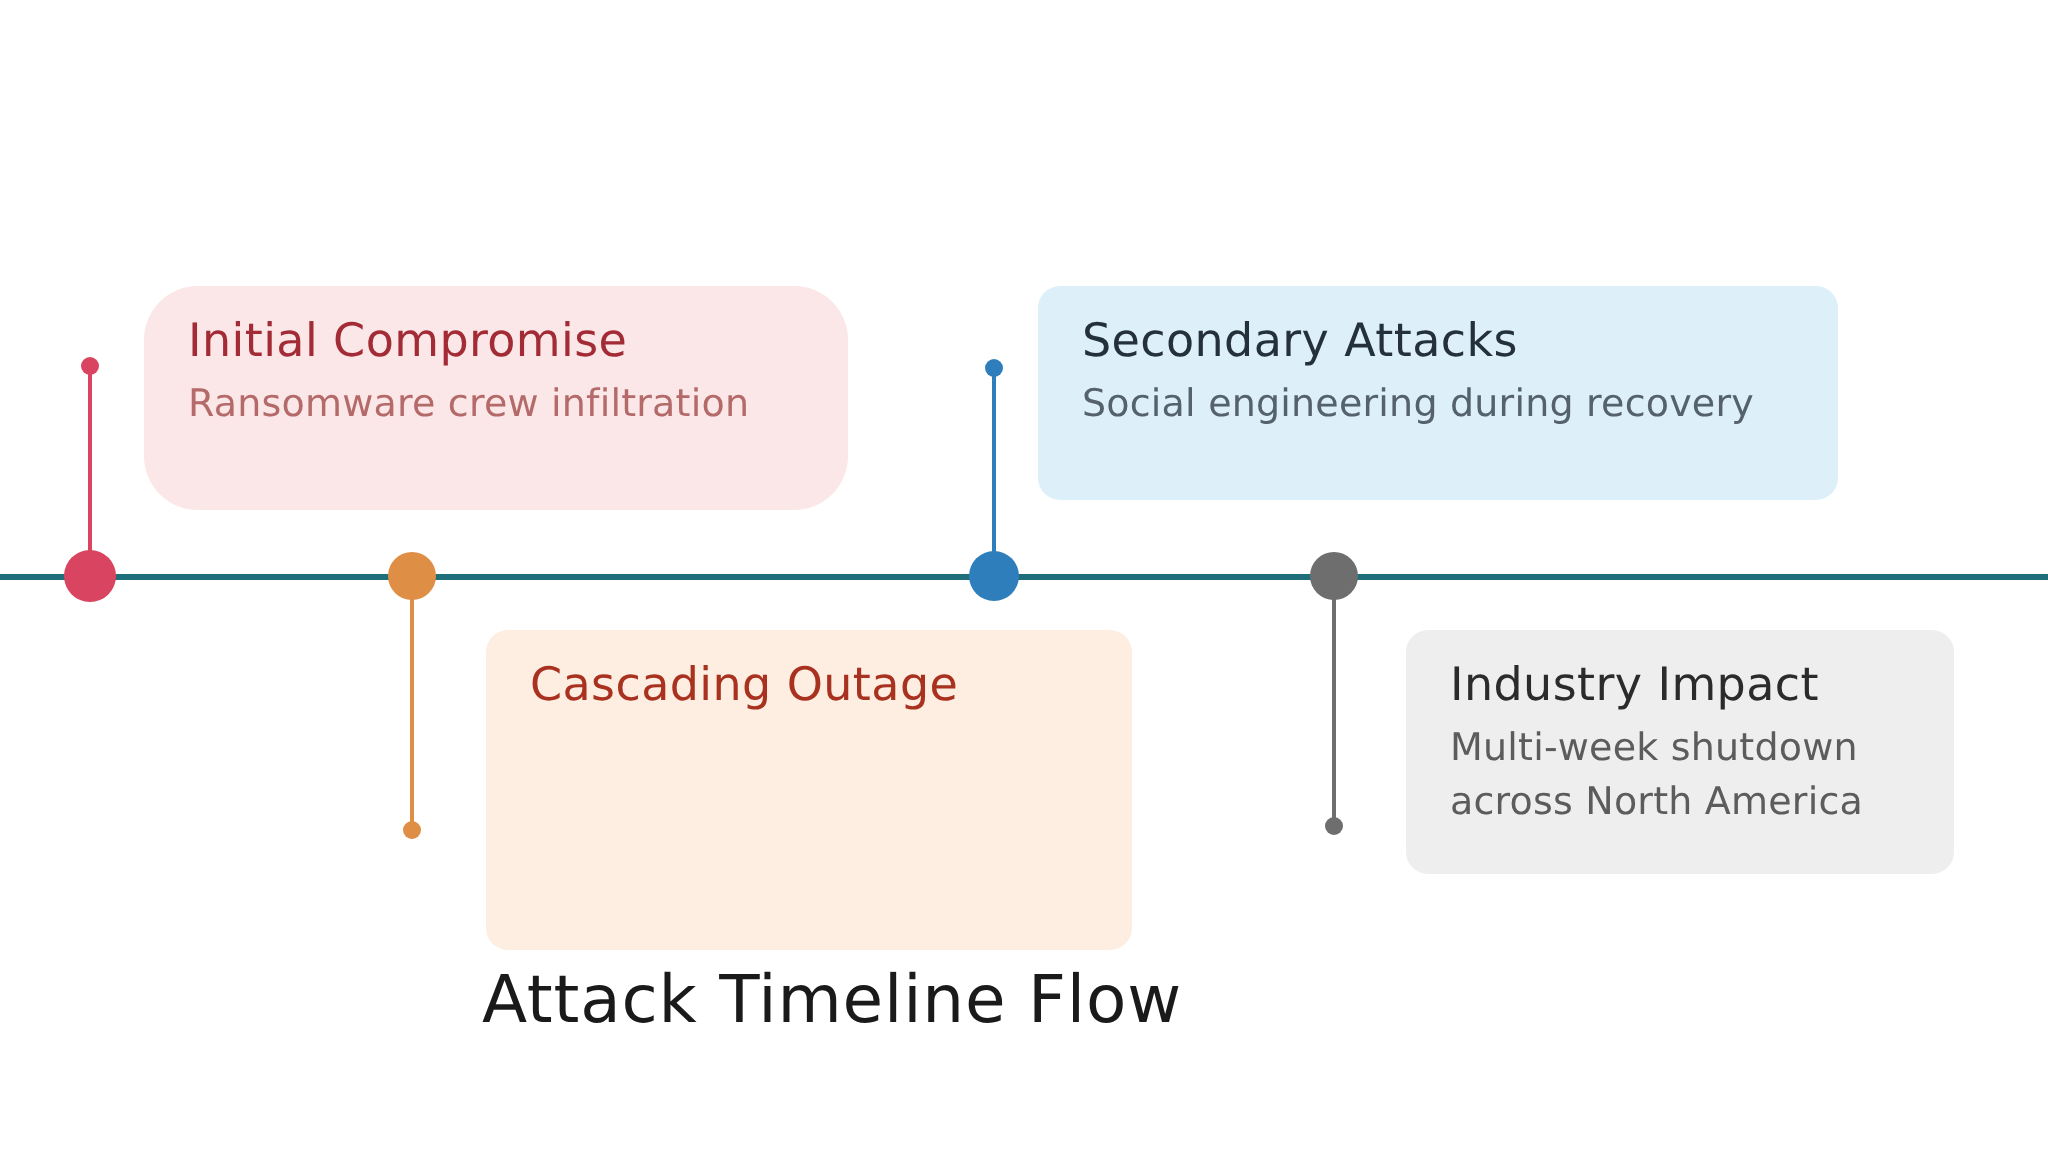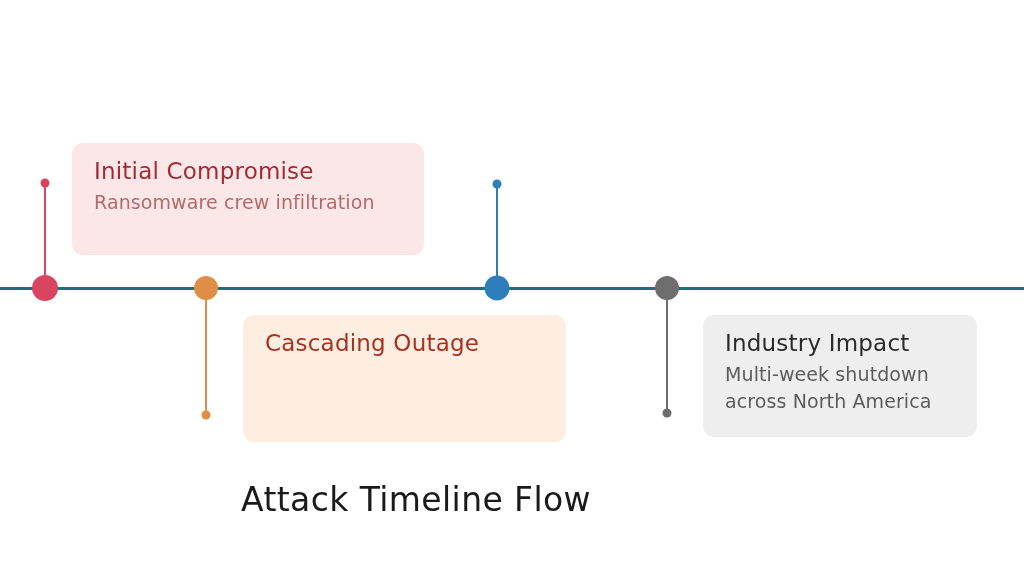--- a/index.html
+++ b/index.html
@@ -95,35 +95,39 @@
 </head>
 <body>
 
 <div id="stage">
 
   <div class="axis-line"></div>
 
   <div class="stem" style="left:45px; top:183px; height:105px; background:#d94560;"></div>
   <div class="stem-cap" style="left:45px; top:183px; background:#d94560;"></div>
   <div class="marker-dot" style="left:45px; top:288px; width:26px; height:26px; background:#d94560;"></div>
-  <div class="card" style="left:72px; top:143px; width:352px; height:112px; background:#fbe7e7;">
+  <div class="card" style="left:72px; top:143px; width:352px; height:112px; background:#fbe7e7;border-radius:27px;">
     <p class="card-title" style="color:#a32b35;">Initial Compromise</p>
     <p class="card-desc" style="color:#b56a6a;">Ransomware crew infiltration</p>
   </div>
 
   <div class="stem" style="left:206px; top:288px; height:127px; background:#de8f45;"></div>
   <div class="stem-cap" style="left:206px; top:415px; background:#de8f45;"></div>
   <div class="marker-dot" style="left:206px; top:288px; width:24px; height:24px; background:#de8f45;"></div>
-  <div class="card" style="left:243px; top:315px; width:323px; height:127px; background:#fdeee1;">
+  <div class="card" style="left:243px; top:315px; width:323px; height:160px; background:#fdeee1;">
     <p class="card-title" style="color:#a8321f;">Cascading Outage</p>
   </div>
 
   <div class="stem" style="left:497px; top:184px; height:104px; background:#2e7ebb;"></div>
   <div class="stem-cap" style="left:497px; top:184px; background:#2e7ebb;"></div>
   <div class="marker-dot" style="left:497px; top:288px; width:25px; height:25px; background:#2e7ebb;"></div>
+  <div class="card" style="left:519px; top:143px; width:400px; height:107px; background:#ddf0fa;">
+    <p class="card-title" style="color:#24303a;">Secondary Attacks</p>
+    <p class="card-desc" style="color:#55626c;">Social engineering during recovery</p>
+  </div>
 
   <div class="stem" style="left:667px; top:288px; height:125px; background:#6e6e6e;"></div>
   <div class="stem-cap" style="left:667px; top:413px; background:#6e6e6e;"></div>
   <div class="marker-dot" style="left:667px; top:288px; width:24px; height:24px; background:#6e6e6e;"></div>
   <div class="card" style="left:703px; top:315px; width:274px; height:122px; background:#eeeeee;">
     <p class="card-title" style="color:#2b2b2b;">Industry Impact</p>
     <p class="card-desc" style="color:#5c5c5c; white-space:normal; max-width:235px;">Multi-week shutdown across North America</p>
   </div>
 
   <div class="figure-title">Attack Timeline Flow</div>

